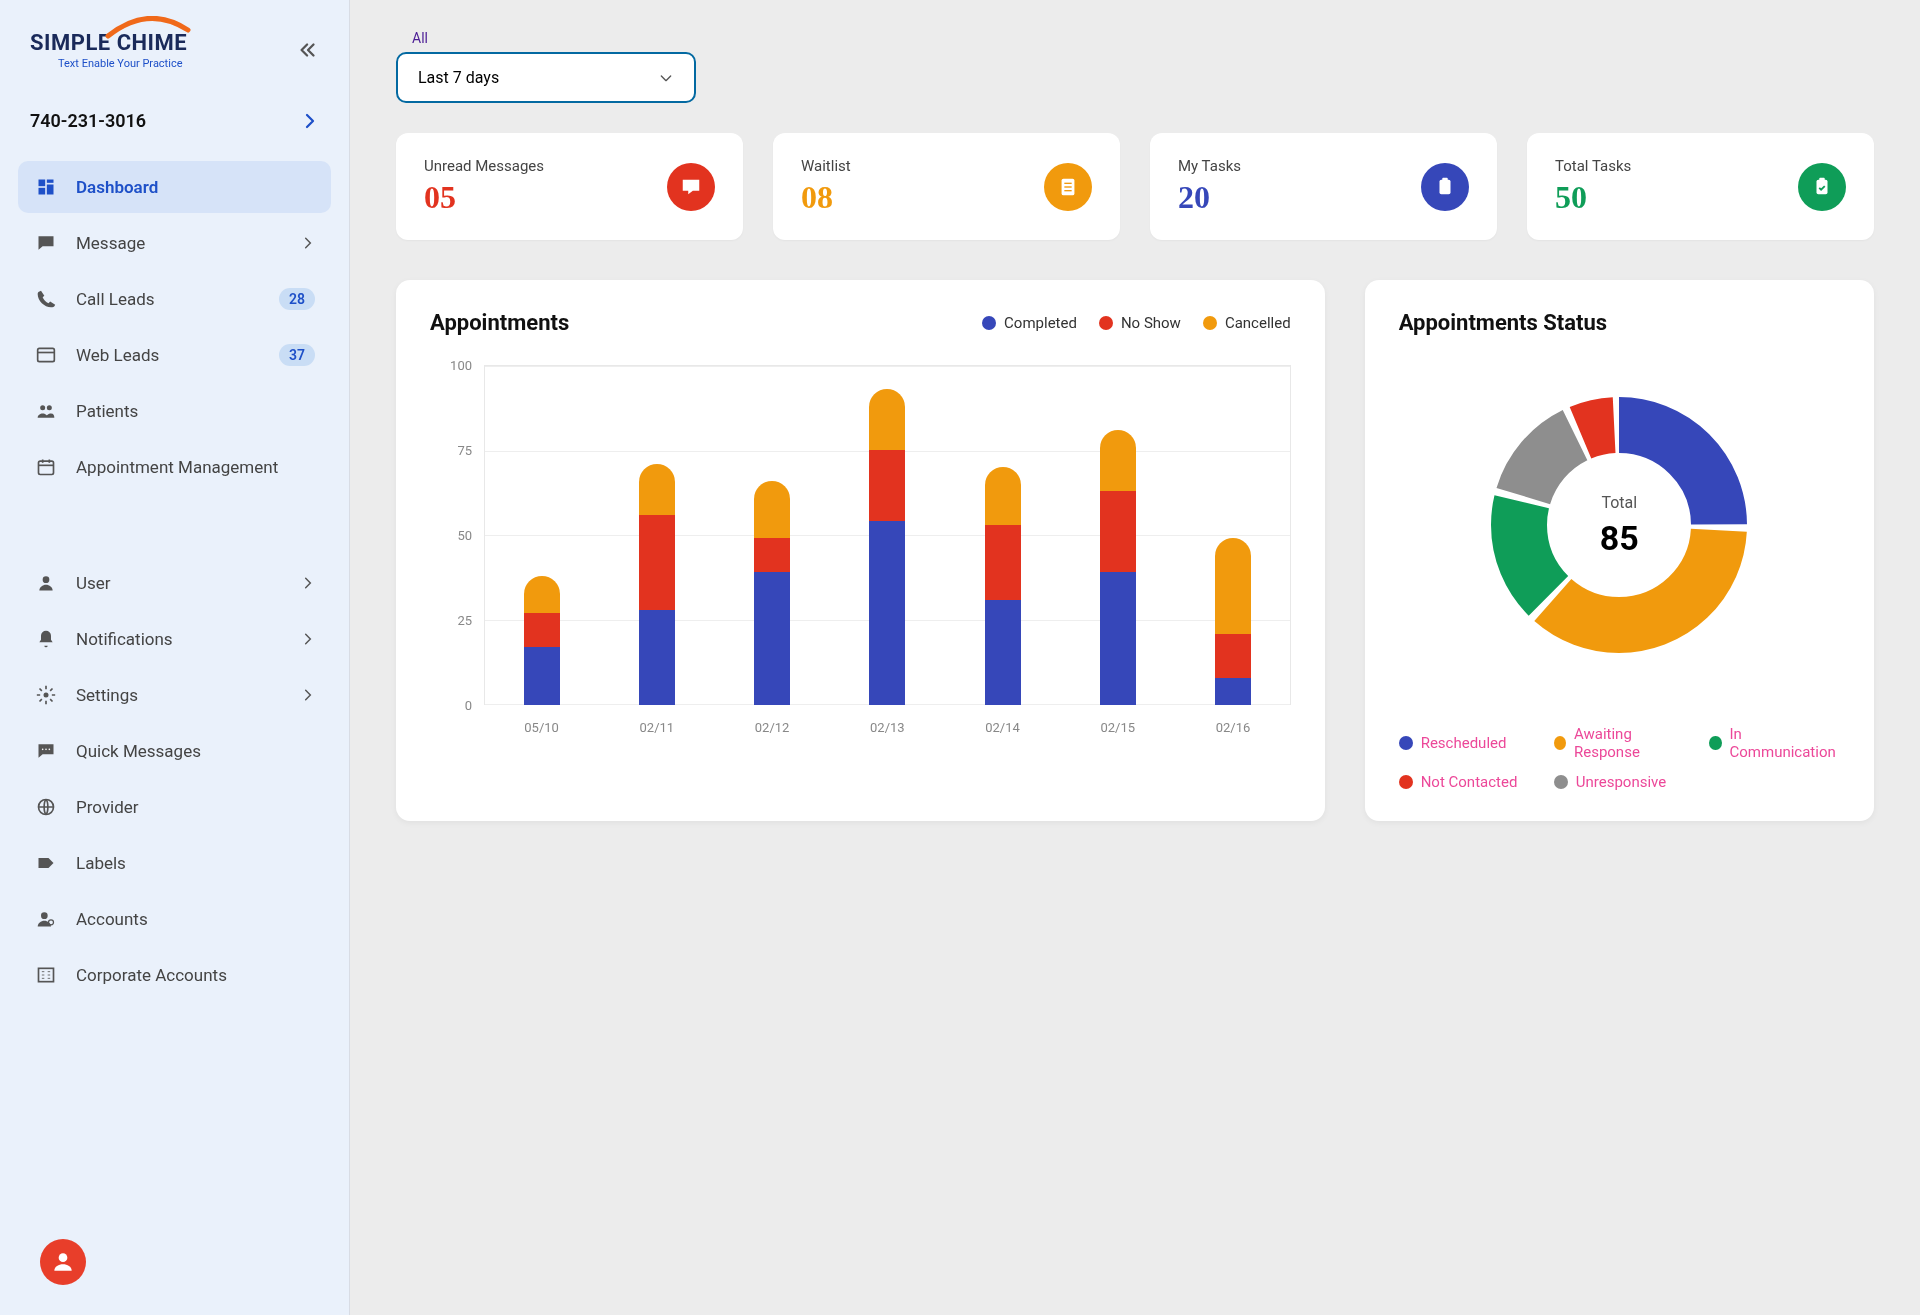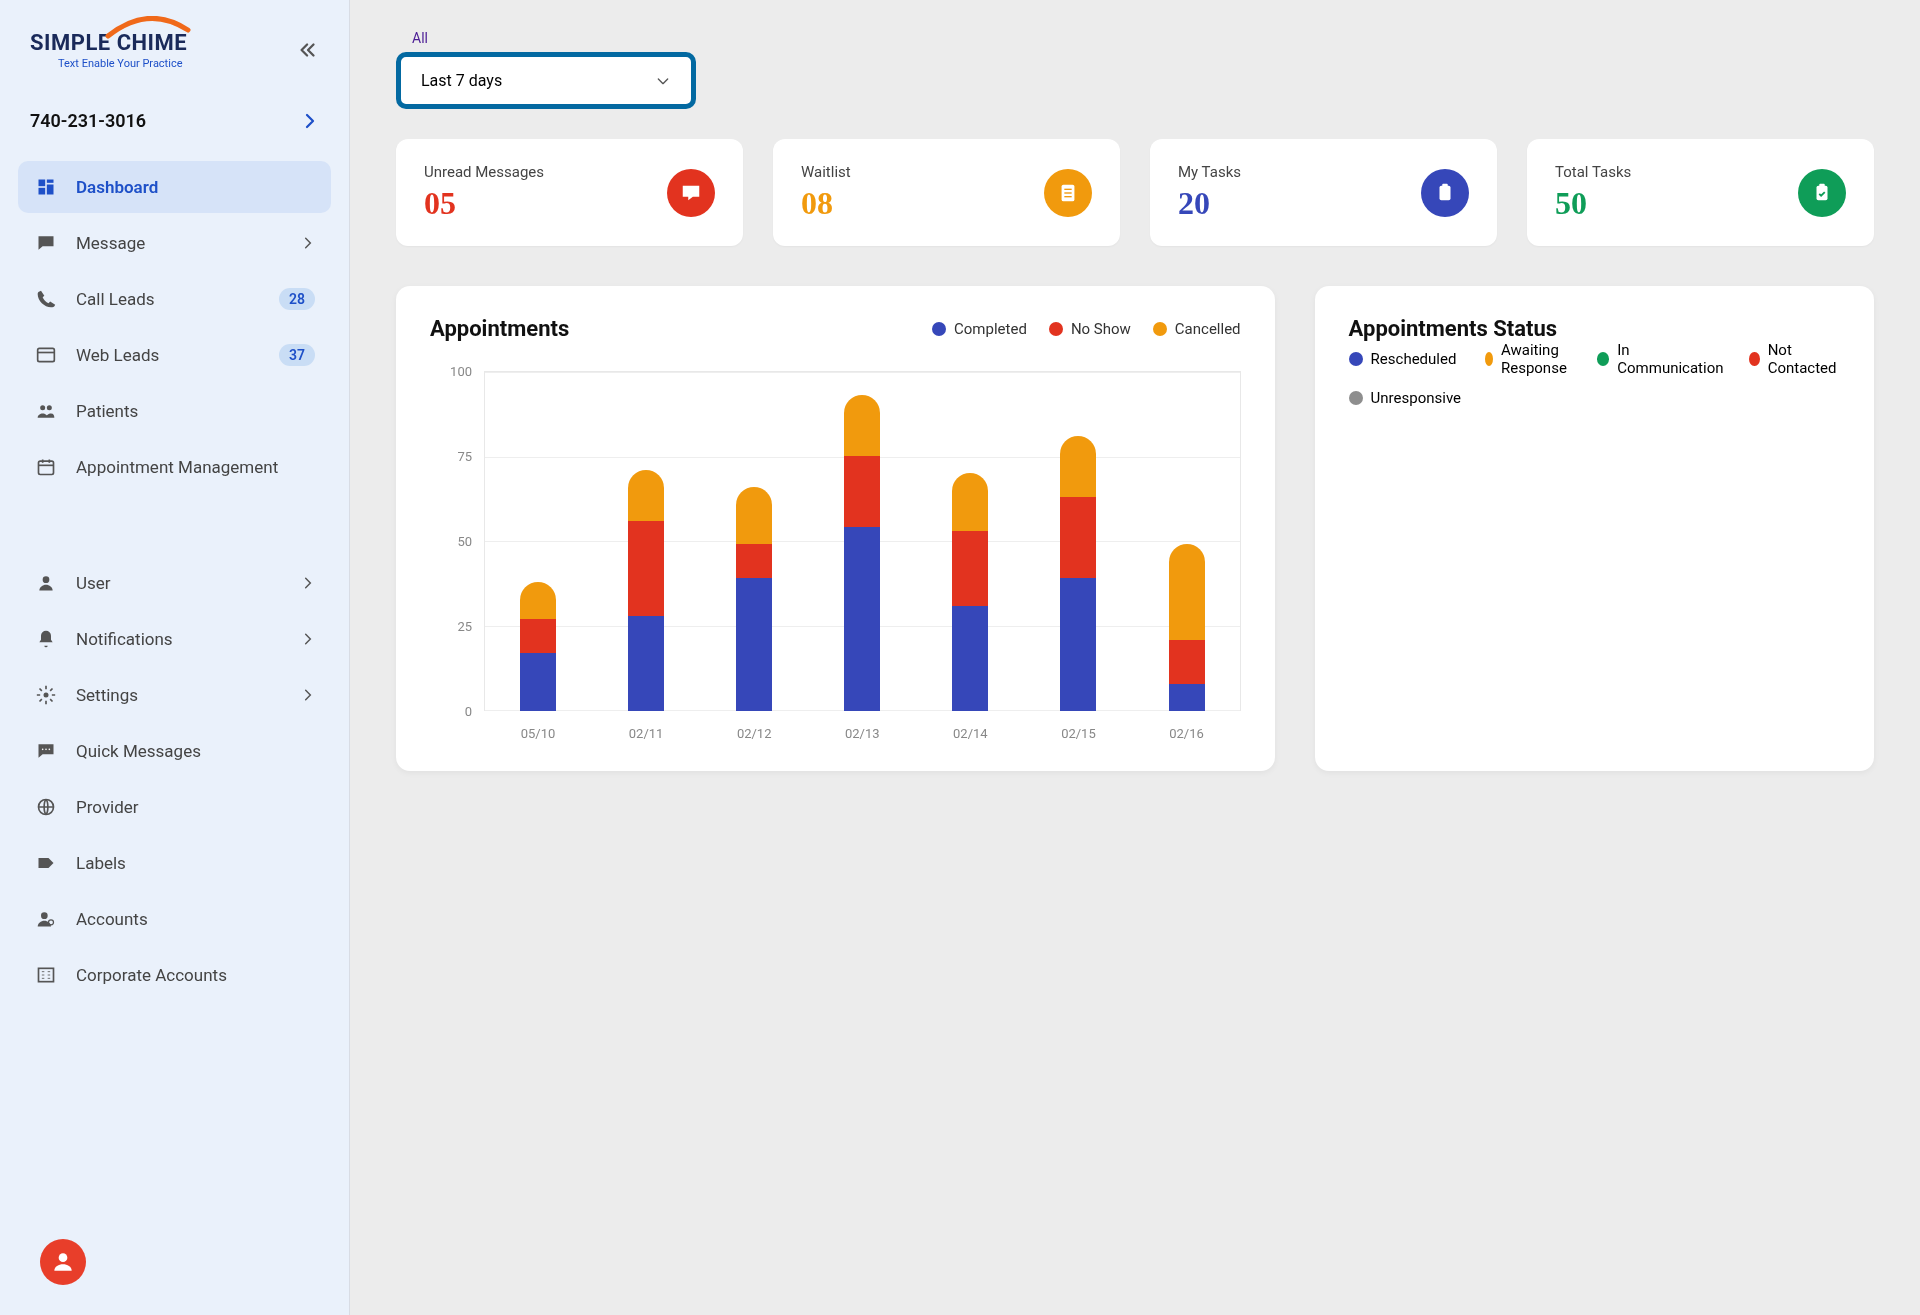--- a/index.html
+++ b/index.html
@@ -125,21 +125,21 @@
 }
 .filter-row { margin-bottom: 30px; }
 .filter-label {
   font-size: 14px;
   color: #4c1d95;
   margin-bottom: 6px;
   margin-left: 16px;
 }
 .filter-select {
   background: #fff;
-  border: 5px solid #0369a1;
+  border: 2px solid #0369a1;
   border-radius: 10px;
   padding: 14px 20px;
   width: 300px;
   font-size: 16px;
   display: flex;
   align-items: center;
   justify-content: space-between;
   cursor: pointer;
 }
 
@@ -270,24 +270,24 @@
   position: absolute;
   top: 50%; left: 50%;
   transform: translate(-50%, -50%);
   text-align: center;
 }
 .donut-center .lab { font-size: 16px; color: #555; margin-bottom: 6px; }
 .donut-center .val { font-size: 34px; font-weight: 700; }
 
 .status-legend {
   display: grid;
-  grid-template-columns: 1fr 1fr 1fr 1fr;
+  grid-template-columns: 1fr 1fr 1fr;
   gap: 12px 24px;
   font-size: 15px;
-  color: #000000;
+  color: #ec4899;
 }
 
 svg { display:block; }
 </style>
 </head>
 <body>
 
 <div class="sidebar">
   <div class="logo-row">
     <div class="logo">
@@ -626,20 +626,35 @@
             <span>02/13</span>
             <span>02/14</span>
             <span>02/15</span>
             <span>02/16</span>
           </div>
         </div>
     </div>
 
     <div class="card status">
       <div class="card-title">Appointments Status</div>
+      <div class="donut-wrap">
+        <div class="donut" id="donut">
+            <svg viewBox="0 0 160 160">
+              <circle cx="80" cy="80" r="50" fill="none" stroke="#3647b9" stroke-width="28" stroke-dasharray="78.07335880231724 236.08590655666208" stroke-dashoffset="0"></circle>
+              <circle cx="80" cy="80" r="50" fill="none" stroke="#f19a0d" stroke-width="28" stroke-dasharray="111.85392496994943 202.30534038902988" stroke-dashoffset="-81.07335880231724"></circle>
+              <circle cx="80" cy="80" r="50" fill="none" stroke="#0f9d58" stroke-width="28" stroke-dasharray="51.0489058682115 263.11035949076785" stroke-dashoffset="-195.92728377226666"></circle>
+              <circle cx="80" cy="80" r="50" fill="none" stroke="#8e8e8e" stroke-width="28" stroke-dasharray="40.91473601792184 273.2445293410575" stroke-dashoffset="-249.97618964047817"></circle>
+              <circle cx="80" cy="80" r="50" fill="none" stroke="#e2331f" stroke-width="28" stroke-dasharray="17.26833970057931 296.8909256584" stroke-dashoffset="-293.8909256584"></circle>
+            </svg>
+            <div class="donut-center">
+              <div class="lab">Total</div>
+              <div class="val">85</div>
+            </div>
+          </div>
+      </div>
       <div class="status-legend" id="status-legend">
           <div class="legend-item">
             <span class="dot" style="background:#3647b9"></span>
             <span>Rescheduled</span>
           </div>
           <div class="legend-item">
             <span class="dot" style="background:#f19a0d"></span>
             <span>Awaiting Response</span>
           </div>
           <div class="legend-item">

